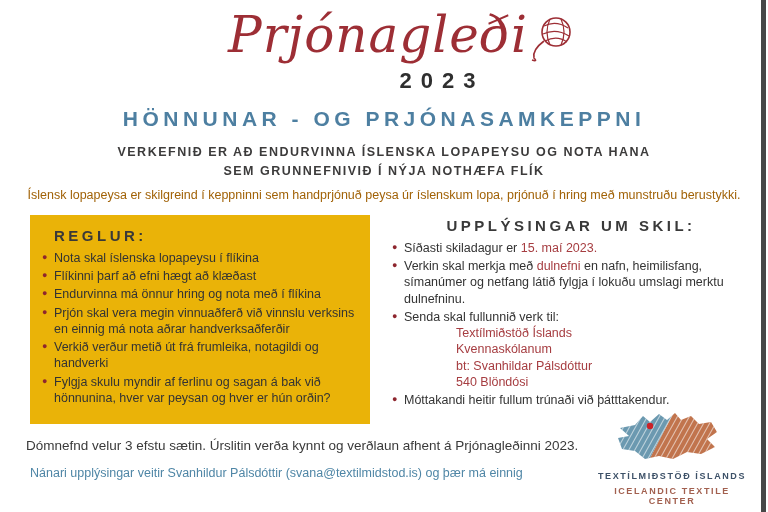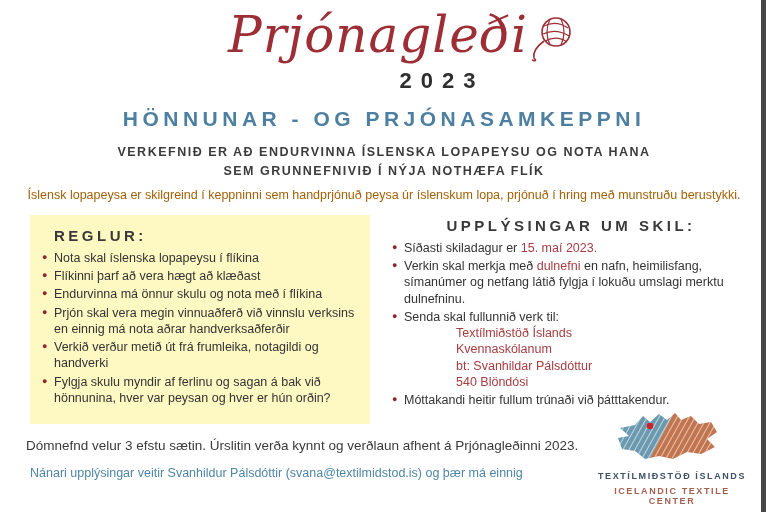--- a/index.html
+++ b/index.html
@@ -14,21 +14,21 @@
     font-family:"DejaVu Serif", serif;font-style:italic;font-weight:400;
     font-size:50px;line-height:66px;color:#9d2e35;letter-spacing:1px;
   }
   .yarn{margin-top:8px;margin-left:2px;}
   .year{font-size:22px;font-weight:bold;letter-spacing:9px;color:#2f2f2f;position:relative;left:58px;margin-top:-4px;}
   .event-line{margin-top:9px;font-size:12px;font-weight:bold;letter-spacing:3px;color:#3f3e3e;}
   .title{margin:13px 0 0;font-size:21px;font-weight:bold;letter-spacing:4.5px;color:#4d7fa1;}
   .brief{margin-top:12px;font-size:12.5px;font-weight:bold;letter-spacing:1.5px;line-height:1.55;color:#3c3b3b;text-align:center;}
   .definition{margin-top:6px;font-size:12.5px;color:#a16207;}
   .columns{margin:13px 30px 0;display:flex;gap:22px;align-items:flex-start;}
-  .rules-box{width:316px;background:#fef9c3;padding:10px 12px 16px 12px;}
+  .rules-box{width:316px;background:#eab308;padding:10px 12px 16px 12px;}
   .col-heading{margin:2px 0 6px 12px;font-size:15px;font-weight:bold;letter-spacing:3.5px;color:#393939;}
   ul.blist{list-style:none;margin:0;padding:0;font-size:12.5px;line-height:1.3;color:#333;}
   ul.blist li{display:flex;margin-bottom:2px;}
   .dot{width:12px;flex:0 0 12px;color:#8e262e;font-size:9px;padding-top:2px;}
   .submission{flex:1;padding-top:0;}
   .submission .col-heading{margin-left:12px;text-align:center;}
   .red{color:#a63d41;}
   .addr{color:#a63d41;margin-left:52px;line-height:1.3;}
   .results{margin:12px 26px 0;font-size:13.5px;line-height:1.5;color:#3a3a3a;}
   .contact{margin:9px 30px 0;font-size:12.5px;line-height:1.4;color:#4f86a6;}
@@ -67,25 +67,25 @@
   <main class="columns">
     <section class="rules-box">
       <h2 class="col-heading">REGLUR:</h2>
       <ul class="blist">
         <li>
             <span class="dot">●</span>
             <span>Nota skal íslenska lopapeysu í flíkina</span>
           </li>
         <li>
             <span class="dot">●</span>
-            <span>Flíkinni þarf að vera hægt að klæðast</span>
+            <span>Flíkinni þarf að efni hægt að klæðast</span>
           </li>
         <li>
             <span class="dot">●</span>
-            <span>Endurvinna má önnur skulu og nota með í flíkina</span>
+            <span>Endurvinna má önnur hring og nota með í flíkina</span>
           </li>
         <li>
             <span class="dot">●</span>
             <span>Prjón skal vera megin vinnuaðferð við vinnslu verksins en einnig má nota aðrar handverksaðferðir</span>
           </li>
         <li>
             <span class="dot">●</span>
             <span>Verkið verður metið út frá frumleika, notagildi og handverki</span>
           </li>
         <li>

